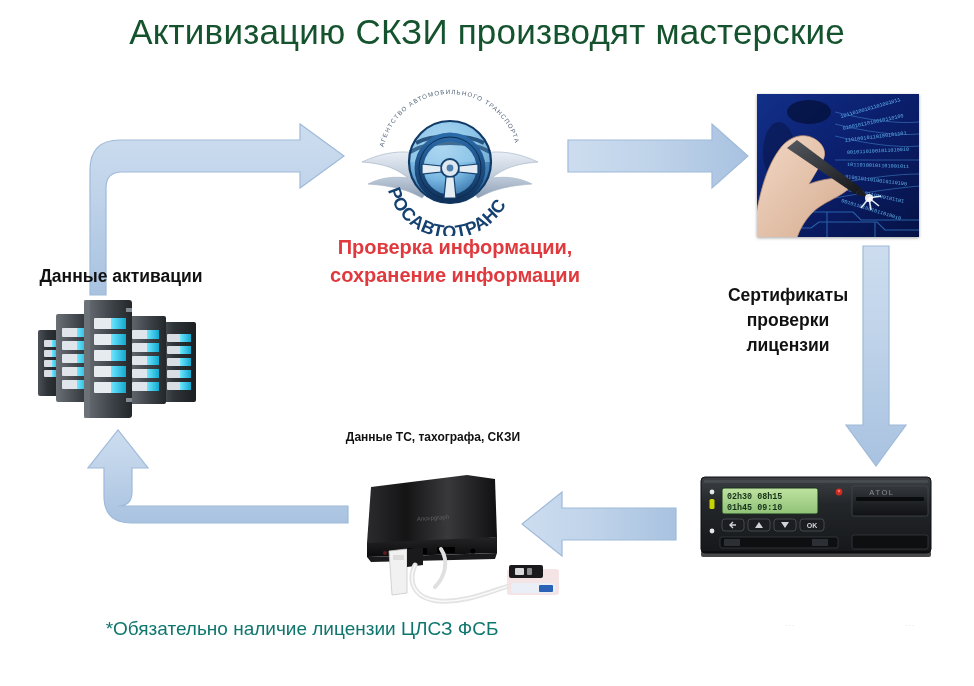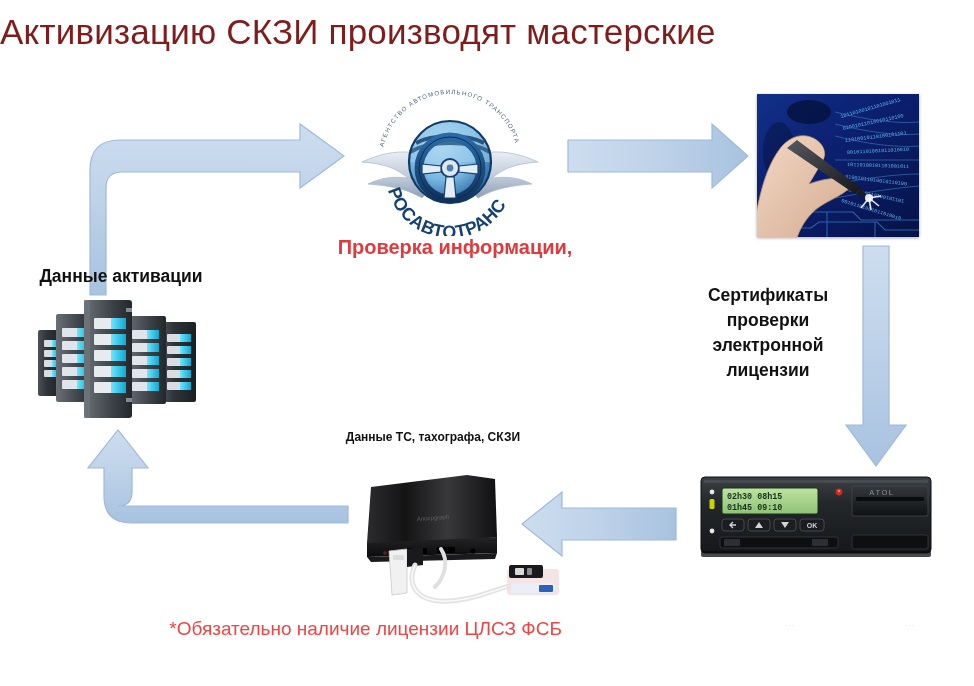--- a/index.html
+++ b/index.html
@@ -15,23 +15,24 @@
   .slide {
     position: absolute;
     inset: 0;
     background: #ffffff;
   }
   
   #title {
     position: absolute;
     left: 0; top: 12px;
     width: 974px;
+    text-align: center;
     font-size: 35px;
     font-weight: 400;
-    color: #7f1d1d;
+    color: #14532d;
     letter-spacing: 0.2px;
     white-space: nowrap;
   }
   
   .lbl {
     position: absolute;
     font-weight: bold;
     color: #111111;
     line-height: 1.28;
     text-align: center;
@@ -42,37 +43,37 @@
     font-size: 17.5px;
   }
   #lbl-check {
     left: 285px; top: 233px;
     width: 340px;
     font-size: 20px;
     color: #e03a3e;
     line-height: 1.4;
   }
   #lbl-certs {
-    left: 668px; top: 283px;
+    left: 688px; top: 283px;
     width: 200px;
     font-size: 17.5px;
     line-height: 1.42;
   }
   #lbl-data {
     left: 238px; top: 430px;
     width: 390px;
     font-size: 12px;
   }
   #lbl-note {
     left: 42px; top: 617px;
     width: 520px;
     font-size: 19px;
     font-weight: normal;
-    text-align: right;
-    color: #ef4444;
+    text-align: center;
+    color: #0f766e;
   }
 
   
   #arrows {
     position: absolute;
     left: 0; top: 0;
     width: 974px; height: 686px;
   }
 
   
@@ -497,26 +498,26 @@
       <rect x="112" y="66" width="16" height="7" rx="1" fill="#2c3034"></rect>
 
       <rect x="1" y="78" width="230" height="6" rx="2" fill="#0a0b0c" opacity="0.75"></rect>
     </svg>
   </div>
 
   <div class="lbl" id="lbl-server">Данные активации</div>
 
   <div class="lbl" id="lbl-check">
     <div>Проверка информации,</div>
+    <div>сохранение информации</div>
   </div>
 
   <div class="lbl" id="lbl-certs">
     <div>Сертификаты</div>
     <div>проверки</div>
-    <div>электронной</div>
     <div>лицензии</div>
   </div>
 
   <div class="lbl" id="lbl-data">Данные ТС, тахографа, СКЗИ</div>
 
   <div class="lbl" id="lbl-note">*Обязательно наличие лицензии ЦЛСЗ ФСБ</div>
 
   <div class="faint" style="left:785px; top:622px;">···</div>
   <div class="faint" style="left:905px; top:622px;">···</div>
 

